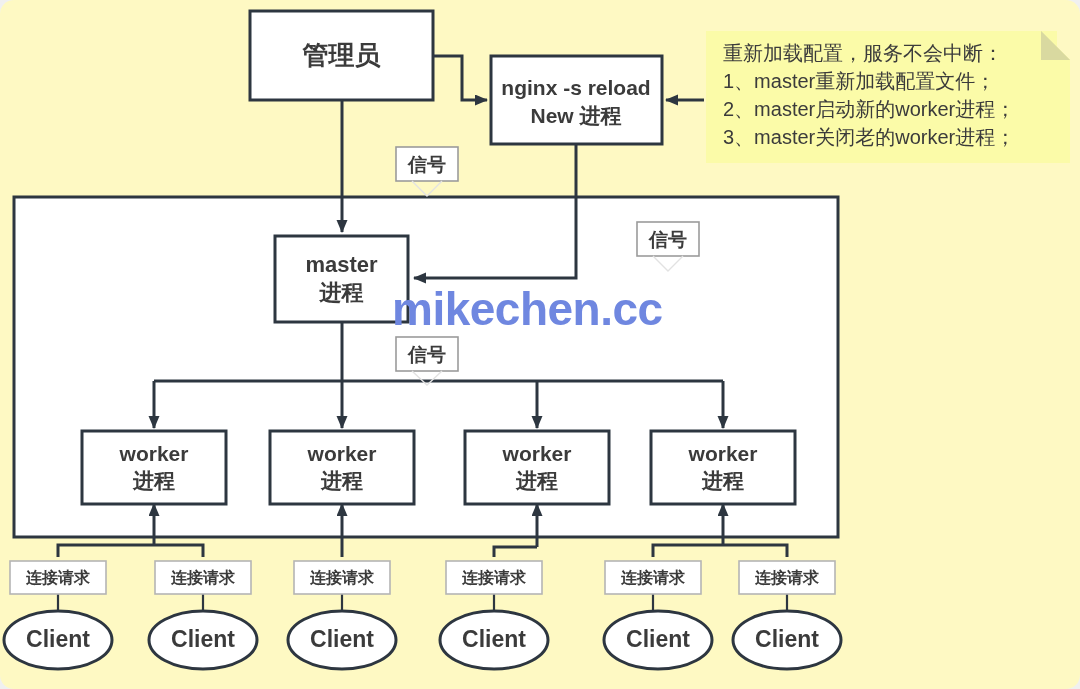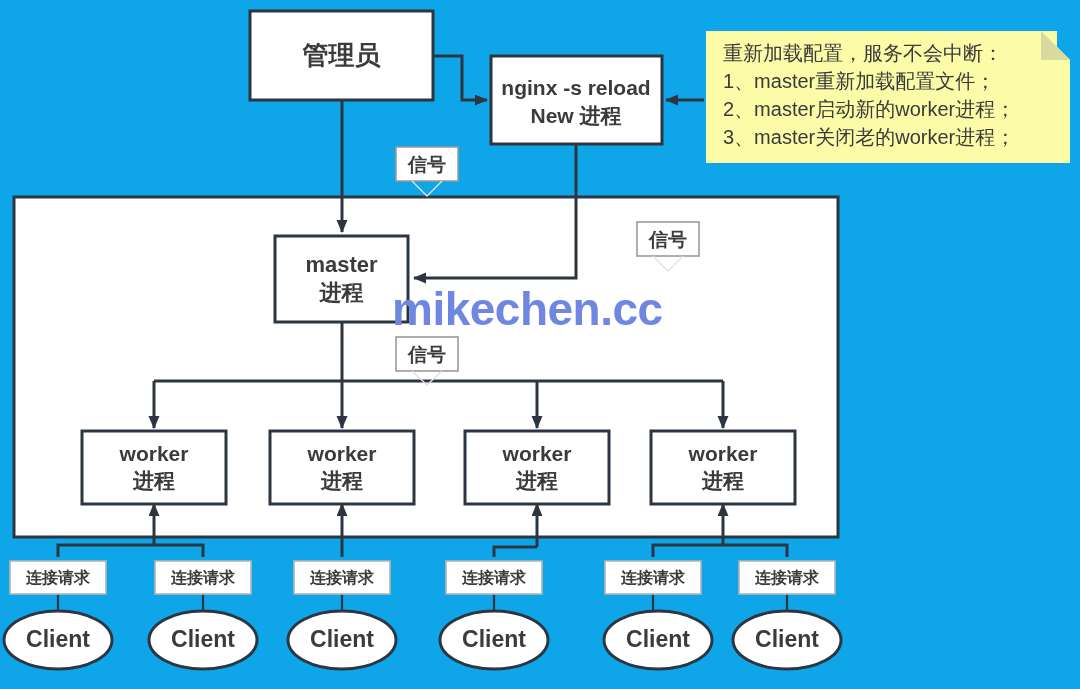--- a/index.html
+++ b/index.html
@@ -11,21 +11,22 @@
   body {
     width: 1080px;
     height: 689px;
     overflow: hidden;
     font-family: "Liberation Sans", "DejaVu Sans", sans-serif;
   }
   #diagram-root {
     position: relative;
     width: 1080px;
     height: 689px;
-    background: #0ea5e9;
+    background: #fef9c3;
+    border-radius: 14px;
   }
   svg.diagram {
     position: absolute;
     left: 0;
     top: 0;
     width: 1080px;
     height: 689px;
     display: block;
   }
   .node-rect {

